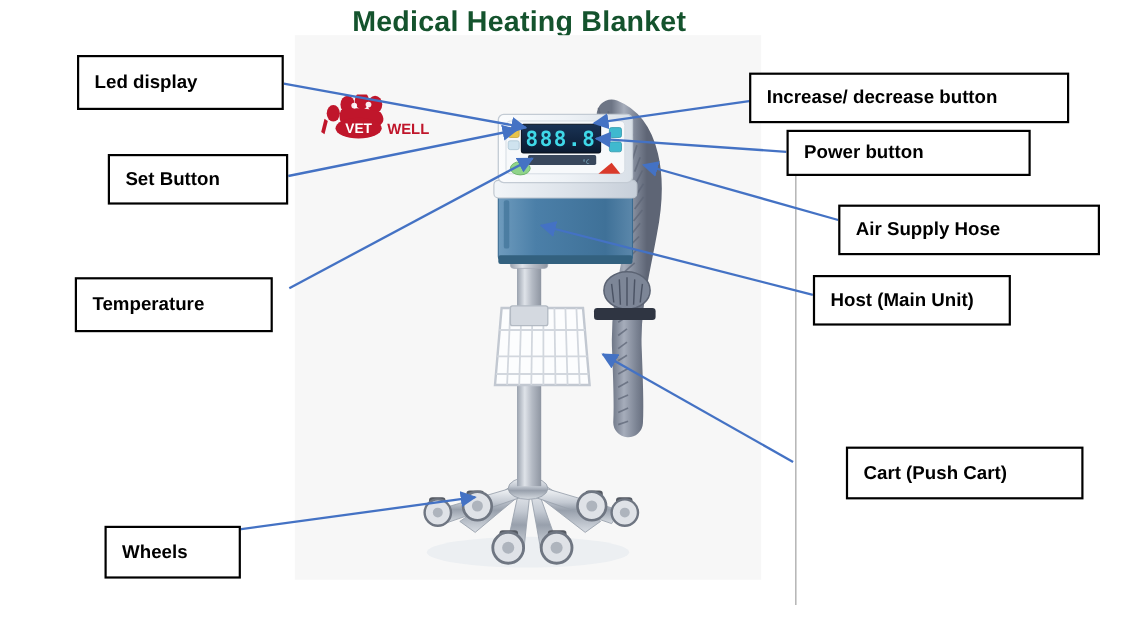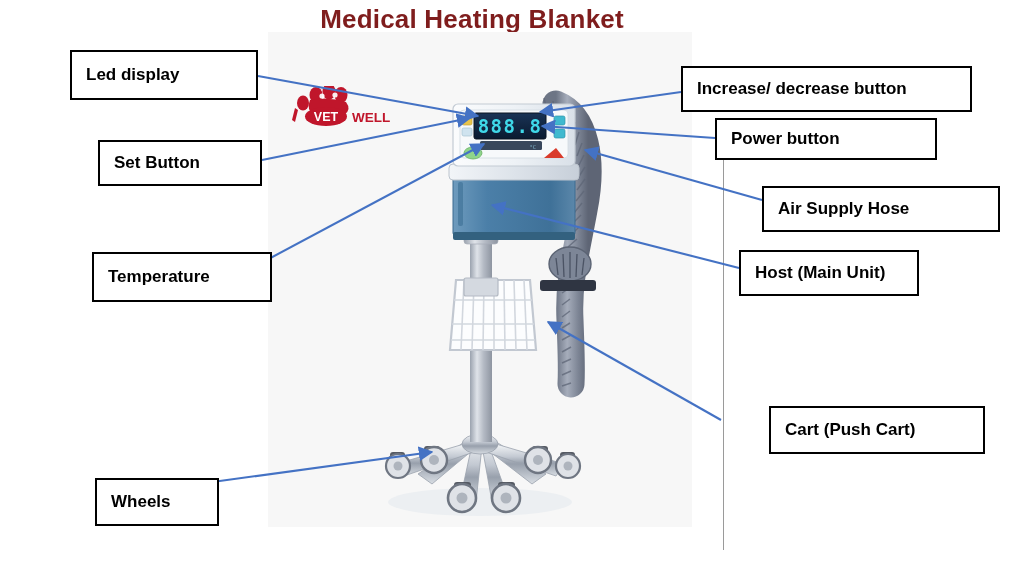--- a/index.html
+++ b/index.html
@@ -20,21 +20,21 @@
 
   
   #title {
     position: absolute;
     left: 0;
     top: 4px;
     width: 944px;
     text-align: center;
     font-size: 26px;
     font-weight: bold;
-    color: #7f1d1d;
+    color: #14532d;
     letter-spacing: 0.2px;
   }
 
   
   #photo-plate {
     position: absolute;
     left: 268px;
     top: 32px;
     width: 424px;
     height: 495px;
@@ -325,21 +325,21 @@
       </g>
   </svg>
 
   <div id="label-layer">
       <div class="label-box" style="left: 70px; top: 50px; width: 188px; height: 50px;">
         <span>Led display</span>
       </div>
       <div class="label-box" style="left: 98px; top: 140px; width: 164px; height: 46px;">
         <span>Set Button</span>
       </div>
-      <div class="label-box" style="left: 92px; top: 252px; width: 180px; height: 50px;">
+      <div class="label-box" style="left: 68px; top: 252px; width: 180px; height: 50px;">
         <span>Temperature</span>
       </div>
       <div class="label-box" style="left: 51px; top: 478px; width: 124px; height: 48px; margin-left: 44px;">
         <span>Wheels</span>
       </div>
       <div class="label-box" style="left: 681px; top: 66px; width: 291px; height: 46px;">
         <span>Increase/ decrease button</span>
       </div>
       <div class="label-box" style="left: 715px; top: 118px; width: 222px; height: 42px;">
         <span>Power button</span>

